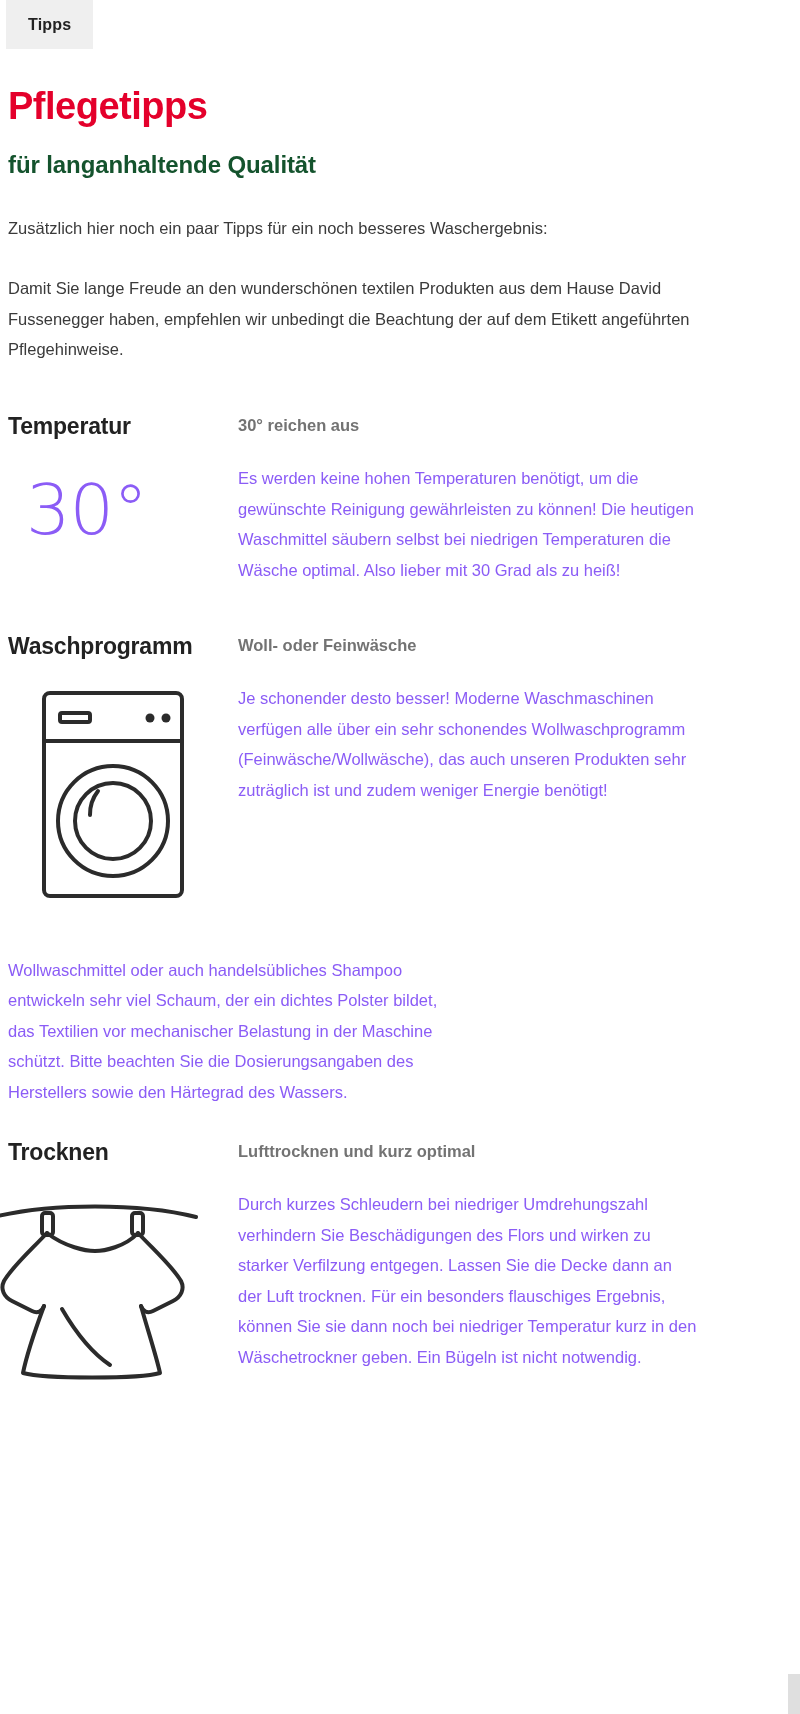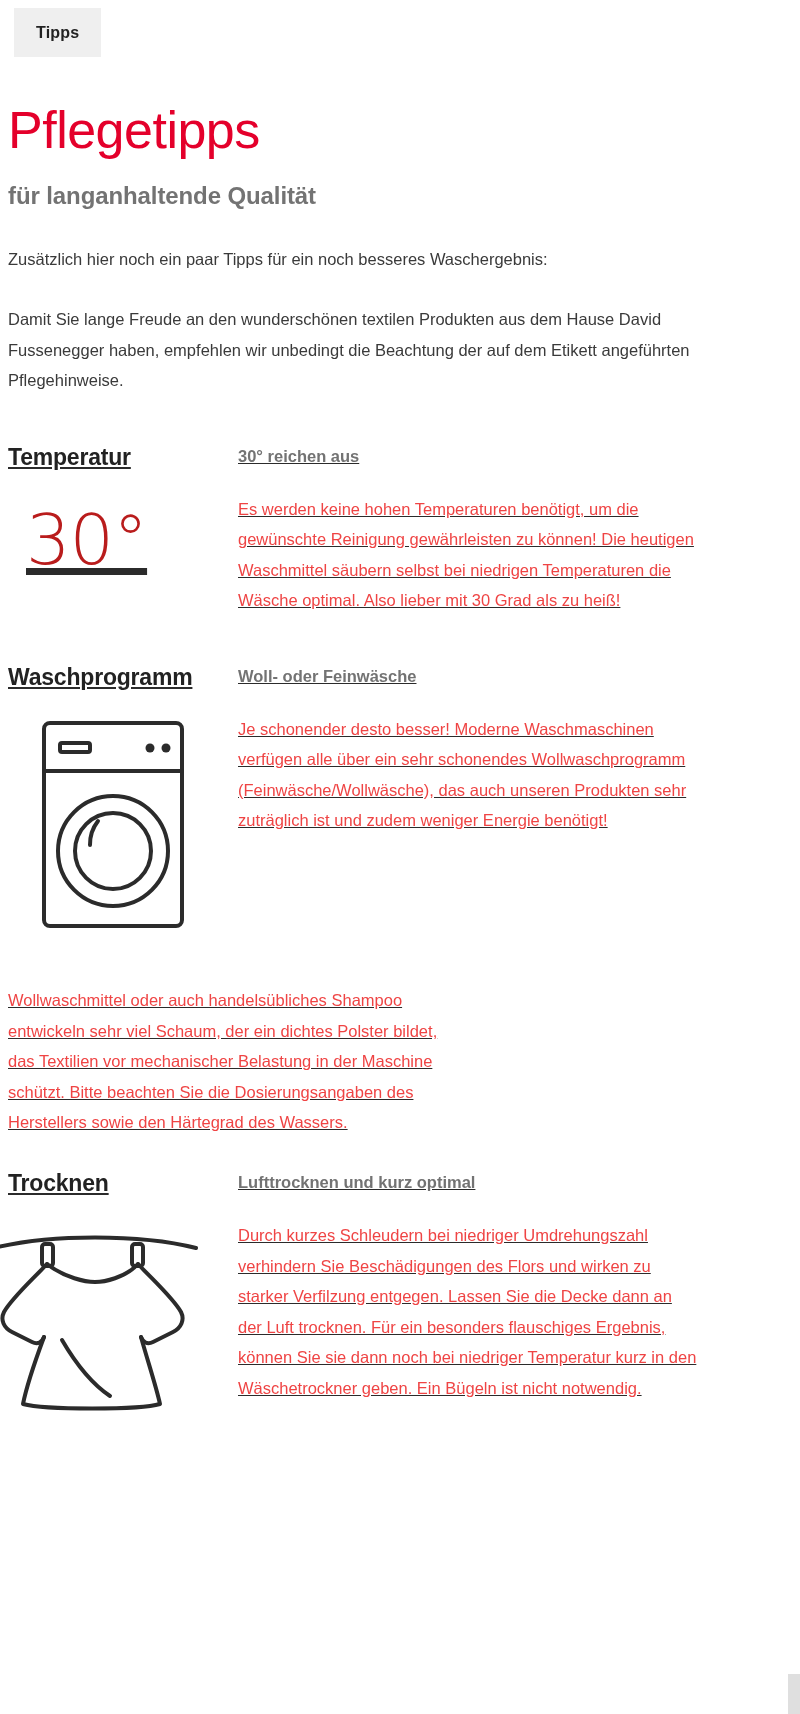--- a/index.html
+++ b/index.html
@@ -18,21 +18,21 @@
   .page {
     position: relative;
     width: 800px;
     min-height: 1714px;
     box-sizing: border-box;
     background: #ffffff;
   }
 
   
   .tab-bar {
-    padding: 8px;
+    padding: 0;
     margin: 0;
   }
   .tab {
     display: inline-block;
     background: #efefef;
     color: #222222;
     font-size: 16px;
     font-weight: bold;
     letter-spacing: .2px;
     padding: 17px 22px 16px 22px;
@@ -42,31 +42,31 @@
     cursor: pointer;
   }
 
   
   .content {
     padding: 0 10px 0 8px;
     box-sizing: border-box;
   }
 
   h1.title {
-    font-size: 52px;
+    font-size: 38px;
     line-height: 1.05;
-    font-weight: normal;
+    font-weight: bold;
     color: #e4002b;
     margin: 38px 0 0 0;
     letter-spacing: -0.5px;
   }
   h2.subtitle {
     font-size: 24px;
     font-weight: bold;
-    color: #737373;
+    color: #14532d;
     margin: 24px 0 0 0;
     letter-spacing: -0.1px;
   }
 
   p.intro {
     font-size: 16.5px;
     line-height: 1.85;
     color: #3a3a3a;
     margin: 30px 0 0 0;
     max-width: 690px;
@@ -74,21 +74,20 @@
   p.intro.second {
     margin-top: 34px;
   }
 
   
   .tip {
     position: relative;
     display: flex;
     align-items: flex-start;
     margin-top: 46px;
-    text-decoration: underline;
   }
   .tip-left {
     width: 230px;
     flex: 0 0 230px;
     padding-top: 2px;
   }
   .tip-heading {
     font-size: 23px;
     font-weight: bold;
     color: #222222;
@@ -96,42 +95,42 @@
     letter-spacing: -0.2px;
     white-space: nowrap;
   }
   .tip-icon {
     margin-top: 26px;
     display: block;
   }
   .tip-icon.temp {
     font-size: 70px;
     font-weight: 300;
-    color: #b91c1c;
+    color: #8b5cf6;
     line-height: 1;
     letter-spacing: -1px;
     margin-top: 34px;
     padding-left: 18px;
     font-family: "DejaVu Sans", sans-serif;
   }
   .tip-right {
     flex: 1 1 auto;
     padding-top: 3px;
   }
   .tip-subtitle {
     font-size: 16.5px;
     font-weight: bold;
     color: #737373;
     margin: 0;
     line-height: 1.4;
   }
   .tip-body {
     font-size: 16.5px;
     line-height: 1.85;
-    color: #ef4444;
+    color: #8b5cf6;
     margin: 26px 0 0 0;
     max-width: 460px;
   }
 
   
   .icon-svg {
     display: block;
     margin-left: 30px;
   }
 

